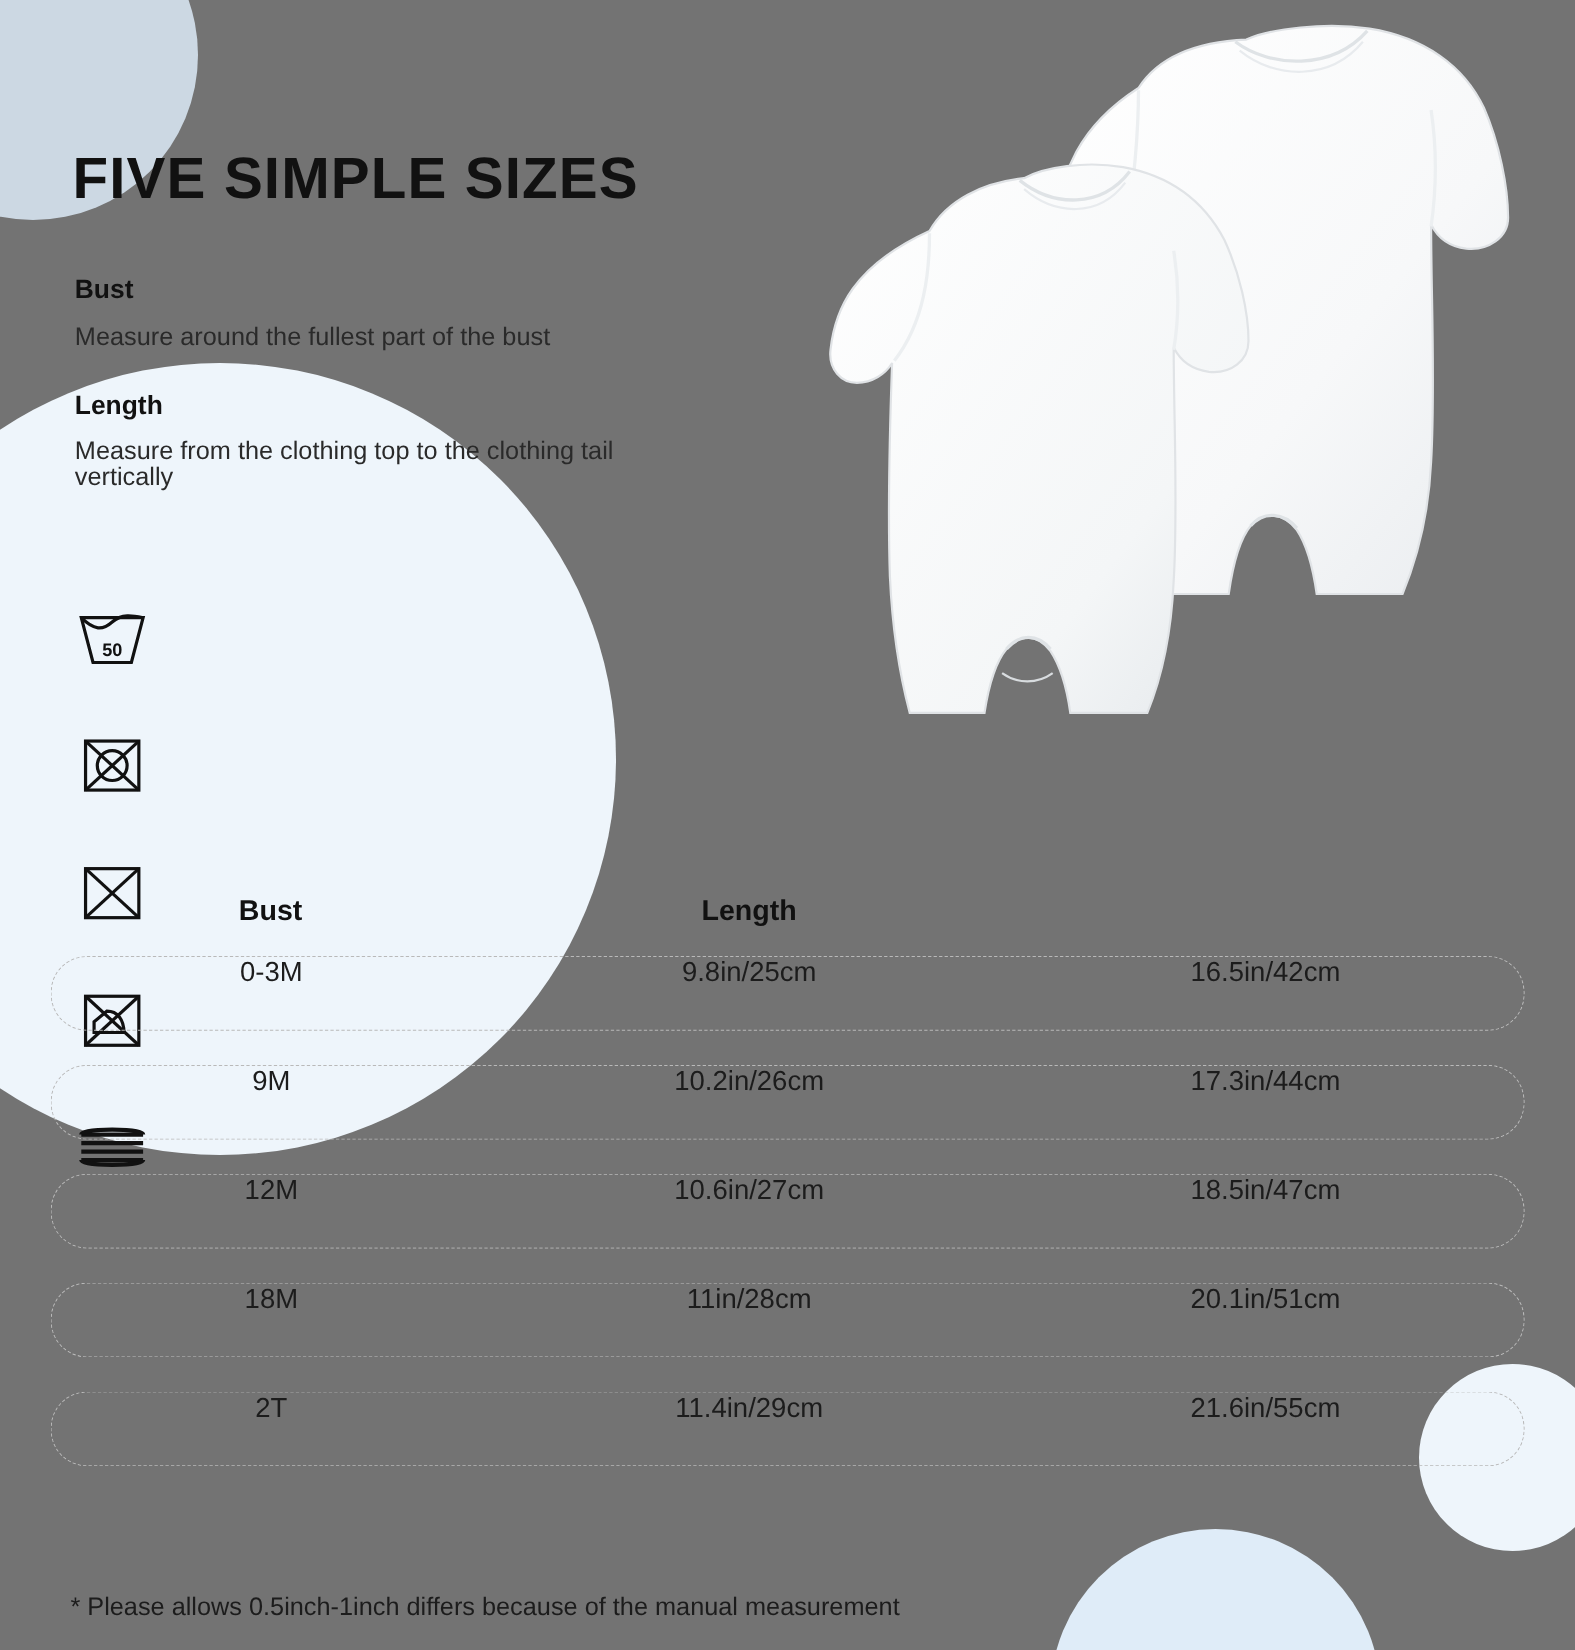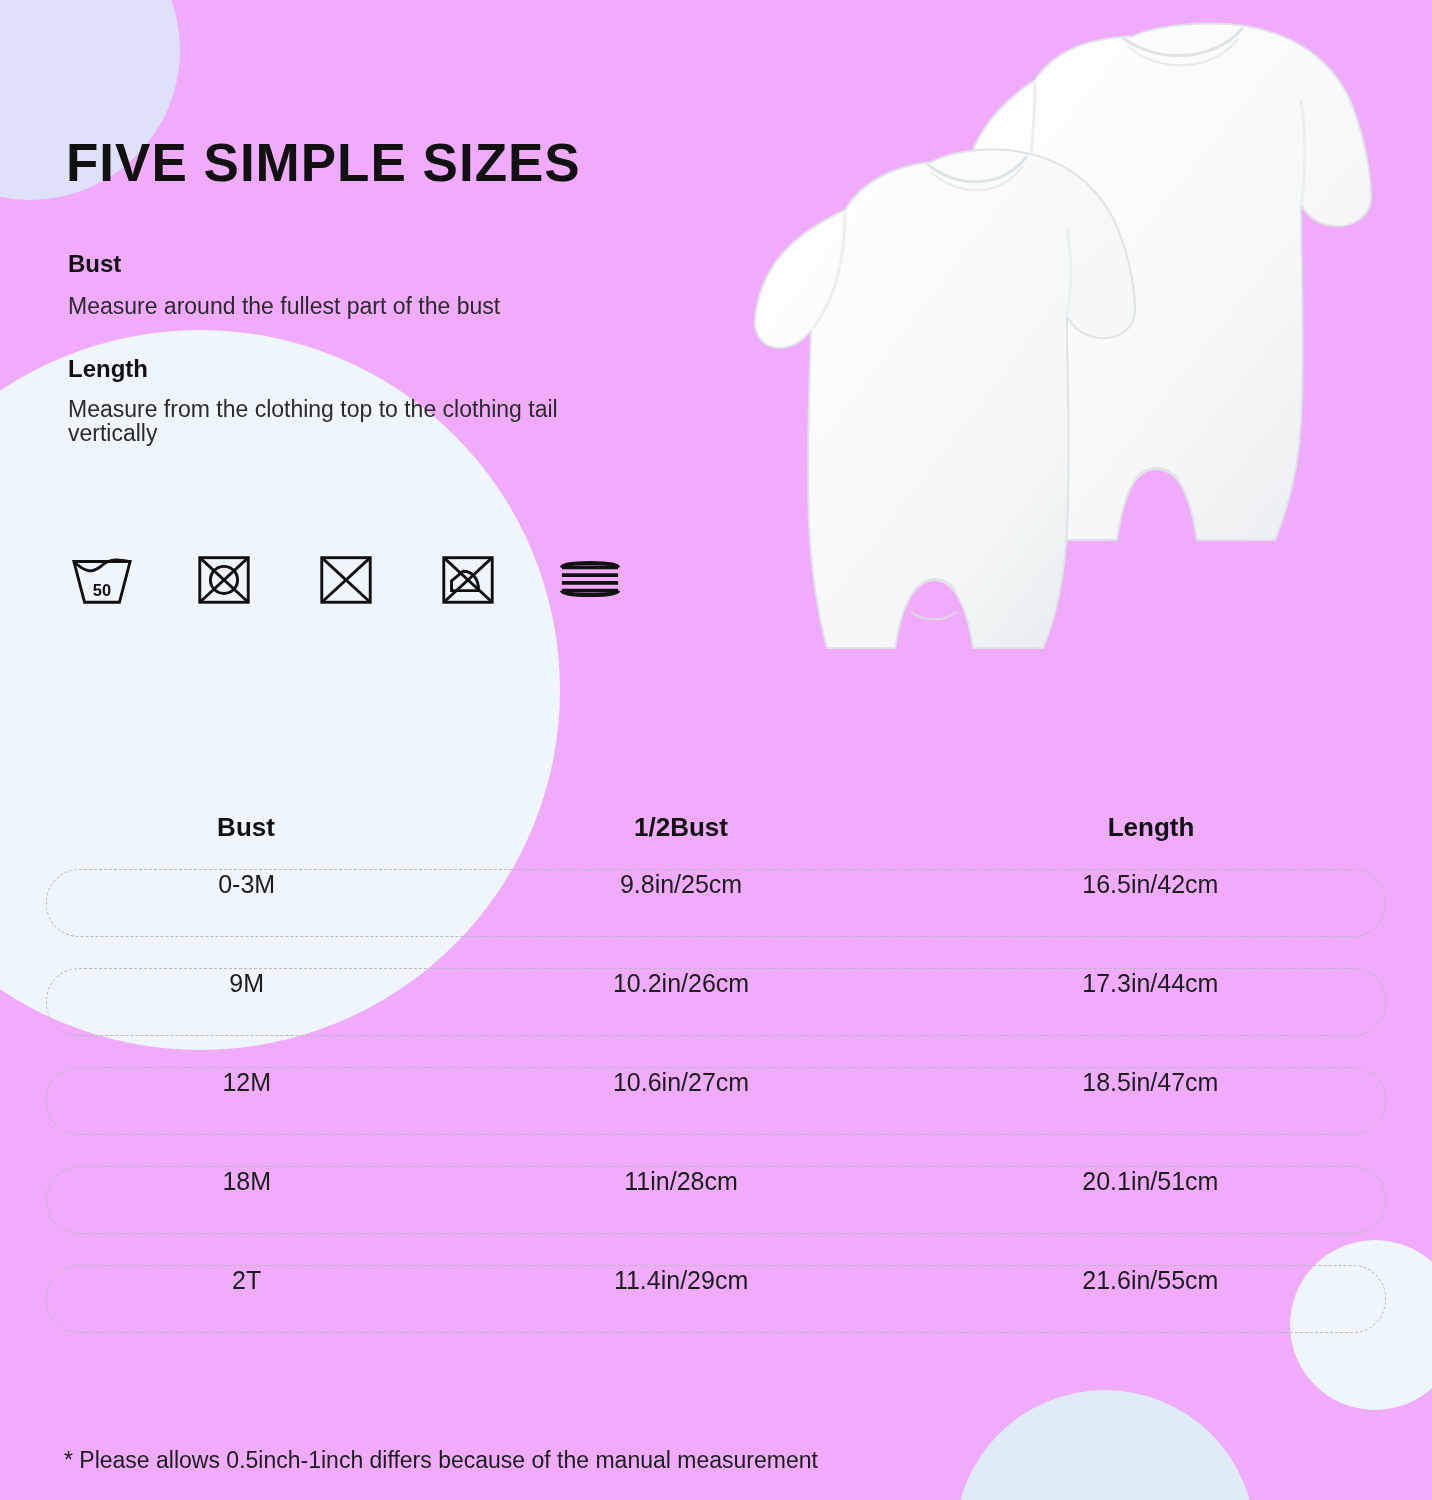--- a/index.html
+++ b/index.html
@@ -11,21 +11,21 @@
     height: 1500px;
     background: #ffffff;
     font-family: "Liberation Sans", sans-serif;
     color: #1a1a1a;
     overflow: hidden;
   }
   .page {
     position: relative;
     width: 1432px;
     height: 1500px;
-    background: #f0abfc;
+    background: #737373;
     overflow: hidden;
   }
 
   
   .blob {
     position: absolute;
     border-radius: 50%;
     pointer-events: none;
   }
   .blob-1 {
@@ -107,20 +107,21 @@
   }
 
   
   .care-row {
     position: absolute;
     left: 68px;
     top: 548px;
     display: flex;
     align-items: center;
     gap: 54px;
+    flex-direction: column;
   }
   .care-icon {
     width: 68px;
     height: 62px;
   }
 
   
   .garments {
     position: absolute;
     left: 735px;
@@ -298,21 +299,20 @@
         <path d="M332 208 C338 244, 336 274, 332 298" fill="none" stroke="#eceff1" stroke-width="3"></path>
         <path d="M220 570 C208 556, 192 556, 180 570" fill="none" stroke="#dfe3e6" stroke-width="3"></path>
         <path d="M176 592 C190 602, 208 602, 222 592" fill="none" stroke="#d8dcdf" stroke-width="2"></path>
       </g>
     </svg>
 
     <div class="table">
 
       <div class="thead">
         <div class="th col-size">Bust</div>
-        <div class="th col-bust">1/2Bust</div>
         <div class="th col-len">Length</div>
       </div>
 
       <div class="row">
         <div class="td col-size">0-3M</div>
         <div class="td col-bust">9.8in/25cm</div>
         <div class="td col-len">16.5in/42cm</div>
       </div>
 
       <div class="row">

